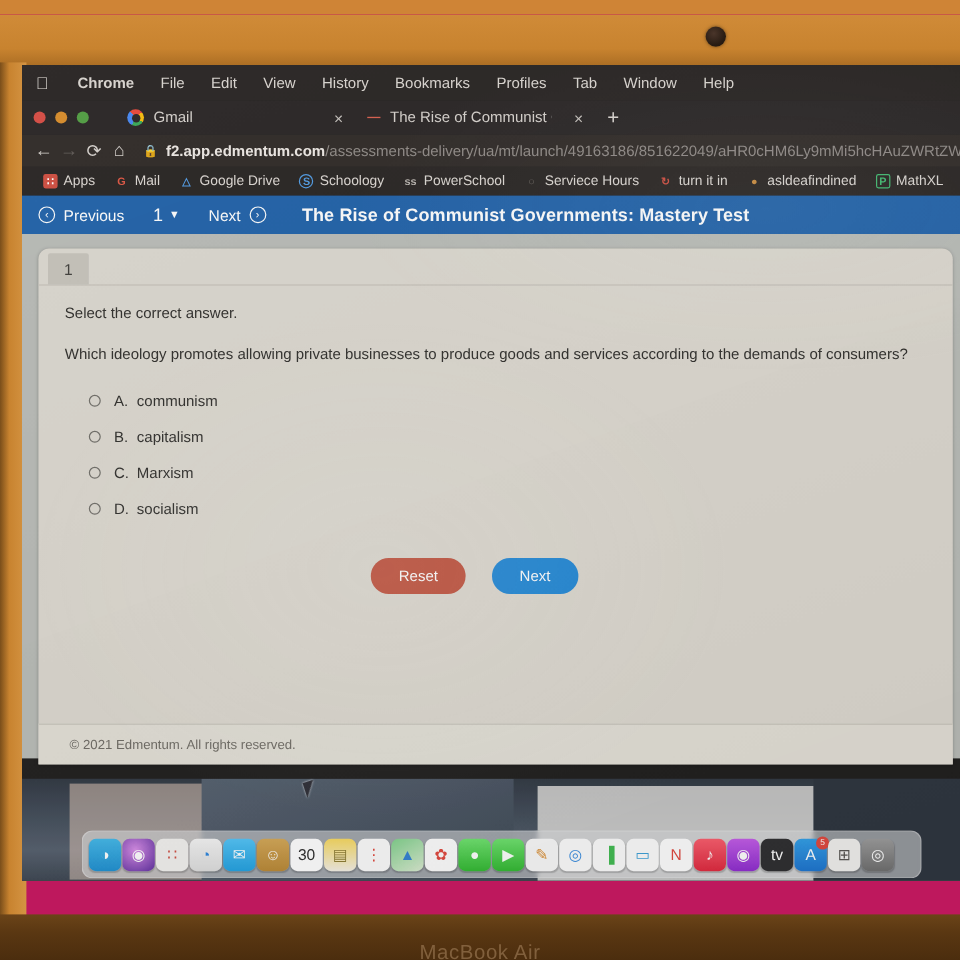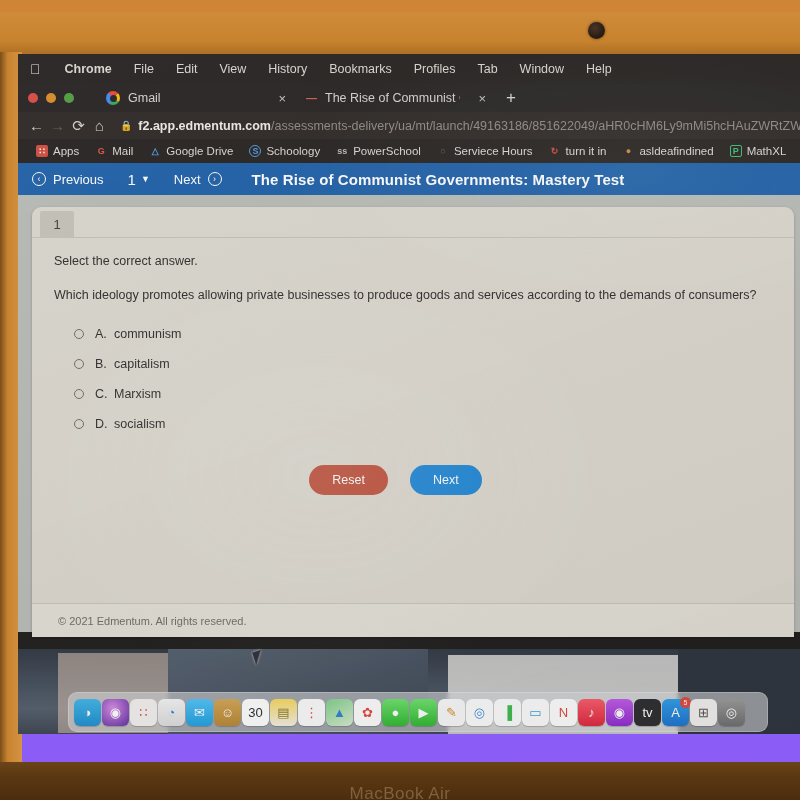--- a/index.html
+++ b/index.html
@@ -7,21 +7,21 @@
     width: 800px; height: 800px;
     font-family: "Liberation Sans", sans-serif;
     overflow: hidden;
     background: #cf8436;
     position: relative;
   }
 
   
   #photo {
     position: absolute; inset: 0;
-    background: #8b5cf6;
+    background: #be185d;
     overflow: hidden;
     margin-top: 12px;
   }
   
   .bezel-top {
     position: absolute; left: 0; top: 0; width: 800px; height: 44px;
     background: linear-gradient(180deg,#d08b38 0%,#c8832f 65%,#a96c23 100%);
   }
   .webcam {
     position: absolute; left: 588px; top: 10px; width: 17px; height: 17px;

